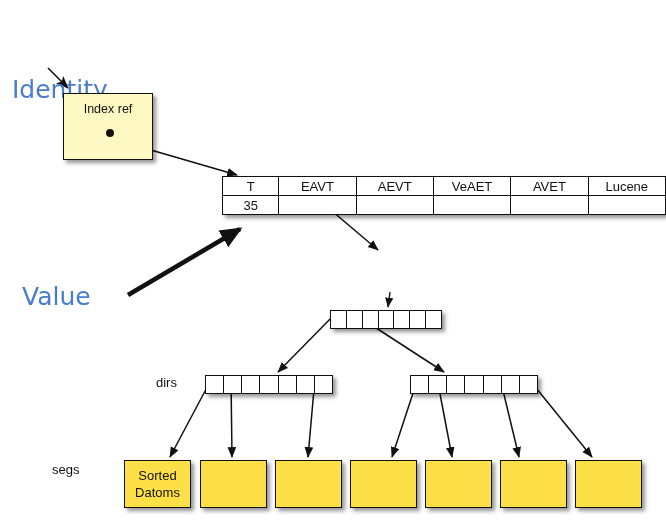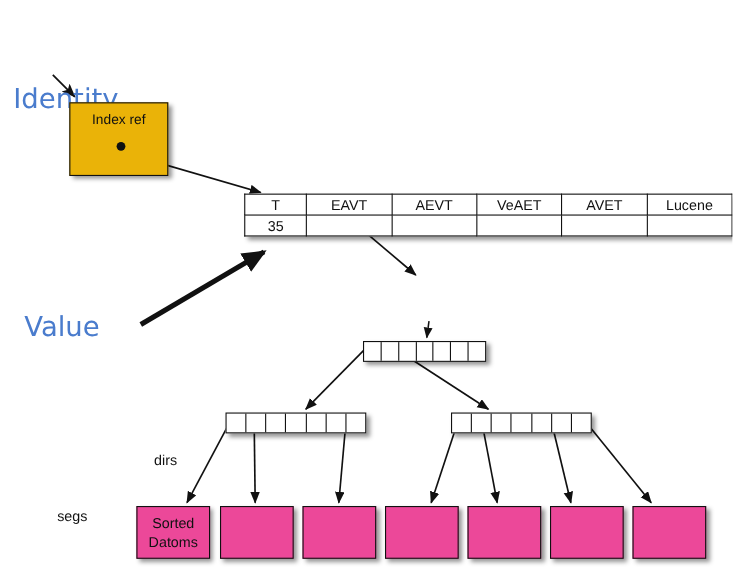--- a/index.html
+++ b/index.html
@@ -52,42 +52,42 @@
   #value-label    { left: 22px; top: 282px; }
 
   .plain-label {
     position: absolute;
     font-family: "Liberation Sans", sans-serif;
     font-size: 13px;
     line-height: 16px;
     color: #111111;
     white-space: nowrap;
   }
-  #dirs-label { left: 140px; top: 375px; margin-top: 36px; }
+  #dirs-label { left: 156px; top: 375px; }
   #segs-label { left: 52px; top: 462px; }
 
   #index-root-note {
     position: absolute;
     left: 349px;
     top: 256px;
     font-family: "Liberation Sans", sans-serif;
     font-size: 13.5px;
     line-height: 17px;
     color: #111111;
     white-space: nowrap;
     text-align: left;
   }
 
   
   .drop-shadow {
     box-shadow: 3px 3px 4px rgba(0,0,0,0.42);
   }
   .node-box {
     position: absolute;
-    background: #eab308;
+    background: #fef9c3;
     border: 1.6px solid #111111;
     box-sizing: border-box;
   }
 
   
   #index-ref-box {
     left: 63px;
     top: 93px;
     width: 90px;
     height: 67px;
@@ -152,21 +152,21 @@
   #root-strip { left: 330px; top: 310px; width: 112px; }
   #dir-strip-left  { left: 205px; top: 375px; width: 128px; }
   #dir-strip-right { left: 410px; top: 375px; width: 128px; }
 
   
   .seg-box {
     position: absolute;
     top: 460px;
     width: 67px;
     height: 48px;
-    background: #ec4899;
+    background: #fde047;
     border: 1.6px solid #111111;
     box-sizing: border-box;
   }
   .seg-label {
     position: absolute;
     left: 0;
     top: 6px;
     width: 100%;
     text-align: center;
     font-family: "Liberation Sans", sans-serif;

